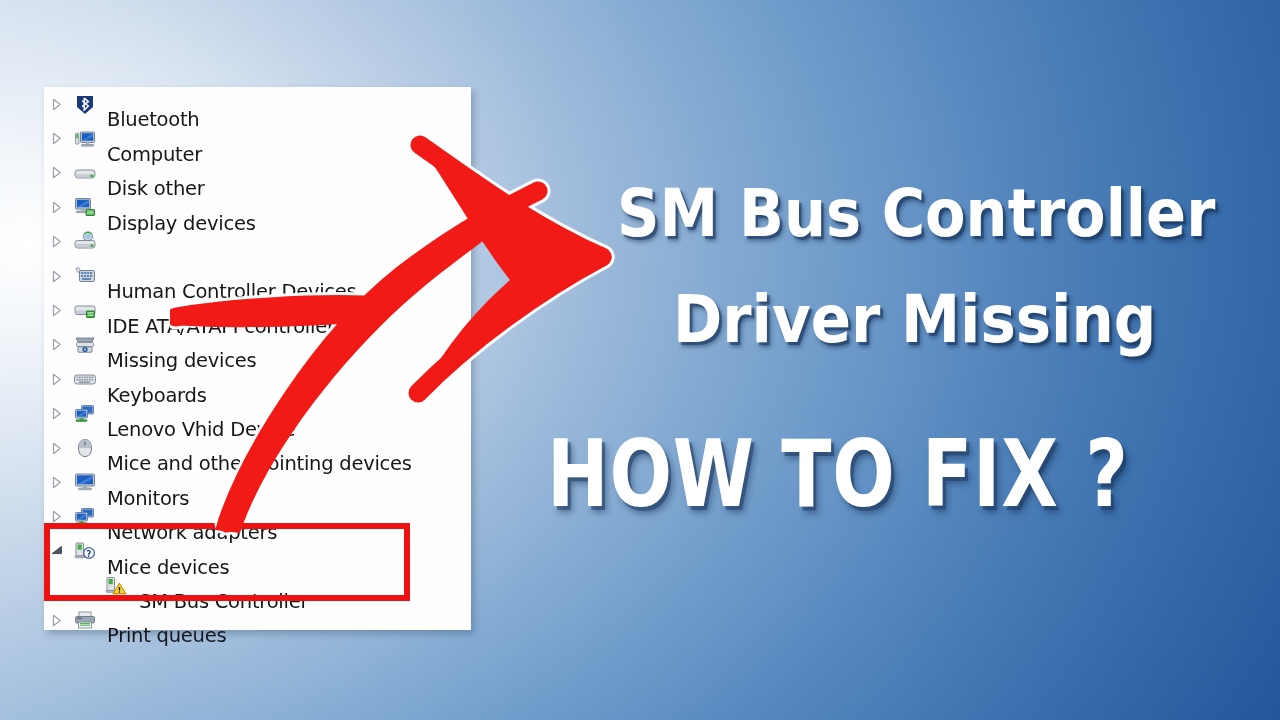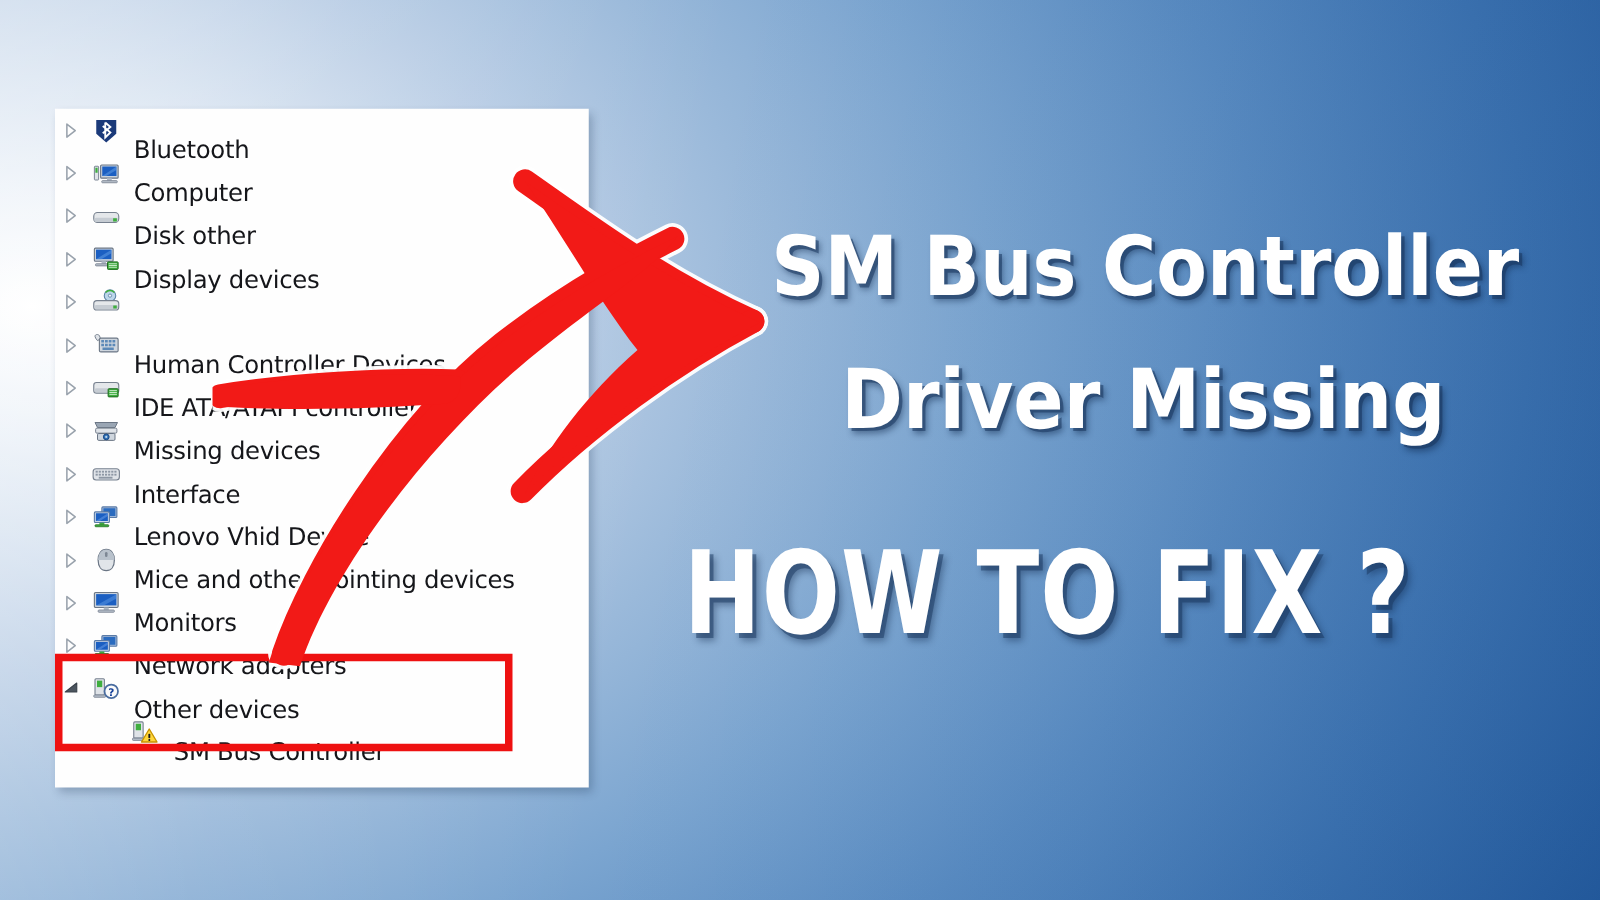--- a/index.html
+++ b/index.html
@@ -322,21 +322,21 @@
                 <rect x="6" y="11" width="1.7" height="1.5"></rect>
                 <rect x="8.5" y="11" width="1.7" height="1.5"></rect>
                 <rect x="11" y="11" width="1.7" height="1.5"></rect>
                 <rect x="13.5" y="11" width="1.7" height="1.5"></rect>
                 <rect x="16" y="11" width="1.7" height="1.5"></rect>
                 <rect x="18.5" y="11" width="1.7" height="1.5"></rect>
                 <rect x="6" y="13.4" width="11" height="1.5"></rect>
               </g>
             </svg>
           </span>
-          <span class="node-label">Interface</span>
+          <span class="node-label">Keyboards</span>
         </div>
         <div class="tree-row">
           <span class="expander">
             <svg width="12" height="13" viewBox="0 0 12 13">
               <path d="M2.5 1.3 L9.2 6.5 L2.5 11.7 Z" fill="none" stroke="#9aa3ad" stroke-width="1.25" stroke-linejoin="round"></path>
             </svg>
           </span>
           <span class="node-icon">
             <svg width="24" height="22" viewBox="0 0 24 22">
               <rect x="8.5" y="2.5" width="12" height="8.5" rx="0.8" fill="#9fb7d8" stroke="#5b7ba6" stroke-width="0.9"></rect>
@@ -409,34 +409,51 @@
           </span>
           <span class="node-icon">
             <svg width="24" height="22" viewBox="0 0 24 22">
               <rect x="3" y="3" width="7.5" height="13" rx="0.8" fill="#dfe3e8" stroke="#77818f" stroke-width="0.9"></rect>
               <rect x="4.6" y="4.5" width="4.2" height="5.2" fill="#3fae3f"></rect>
               <rect x="2" y="16" width="9.5" height="1.8" rx="0.6" fill="#b6bfca" stroke="#7b8594" stroke-width="0.7"></rect>
               <circle cx="16" cy="13" r="5.4" fill="#fafafa" stroke="#4a6da0" stroke-width="1.4"></circle>
               <text x="16" y="16.6" font-size="8.4" font-family="DejaVu Sans, sans-serif" font-weight="bold" fill="#15409a" text-anchor="middle">?</text>
             </svg>
           </span>
-          <span class="node-label">Other devices</span>
+          <span class="node-label">Mice devices</span>
         </div>
         <div class="tree-row child">
           <span class="node-icon">
             <svg width="24" height="22" viewBox="0 0 24 22">
               <rect x="3" y="2.5" width="7.5" height="13" rx="0.8" fill="#dfe3e8" stroke="#77818f" stroke-width="0.9"></rect>
               <rect x="4.6" y="4" width="4.2" height="5.2" fill="#3fae3f"></rect>
               <rect x="2" y="15.5" width="9.5" height="1.8" rx="0.6" fill="#b6bfca" stroke="#7b8594" stroke-width="0.7"></rect>
               <path d="M15.4 8.2 L21.6 18.6 L9.2 18.6 Z" fill="#ffd63a" stroke="#c79300" stroke-width="1.1" stroke-linejoin="round"></path>
               <rect x="14.7" y="12" width="1.5" height="3.6" rx="0.6" fill="#1a1a1a"></rect>
               <rect x="14.7" y="16.2" width="1.5" height="1.5" rx="0.6" fill="#1a1a1a"></rect>
             </svg>
           </span>
           <span class="node-label">SM Bus Controller</span>
+        </div>
+        <div class="tree-row">
+          <span class="expander">
+            <svg width="12" height="13" viewBox="0 0 12 13">
+              <path d="M2.5 1.3 L9.2 6.5 L2.5 11.7 Z" fill="none" stroke="#9aa3ad" stroke-width="1.25" stroke-linejoin="round"></path>
+            </svg>
+          </span>
+          <span class="node-icon">
+            <svg width="24" height="22" viewBox="0 0 24 22">
+              <rect x="6" y="3" width="12" height="5" fill="#e8ebee" stroke="#77818f" stroke-width="0.8"></rect>
+              <rect x="2.5" y="7.5" width="19" height="6.5" rx="1.4" fill="#9aa6b4" stroke="#6b7685" stroke-width="0.9"></rect>
+              <rect x="4" y="8.7" width="5" height="1.4" fill="#5b6675"></rect>
+              <rect x="5.5" y="13" width="13" height="6" fill="#f2f5f8" stroke="#77818f" stroke-width="0.8"></rect>
+              <path d="M7 14.6 h10 M7 16.2 h10" stroke="#3fae3f" stroke-width="1"></path>
+            </svg>
+          </span>
+          <span class="node-label">Print queues</span>
         </div>
       </div>
   </div>
 
   <div class="red-box"></div>
 
   <svg class="arrow-svg" viewBox="0 0 470 420">
     <g fill="none" stroke="#ffffff" stroke-width="25" stroke-linecap="round" stroke-linejoin="round" opacity="0.95">
       <path d="M 57 398 C 80 330 150 215 232 150 C 290 105 340 80 368 66"></path>
       <path d="M 250 20 C 300 55 360 100 432 132"></path>

